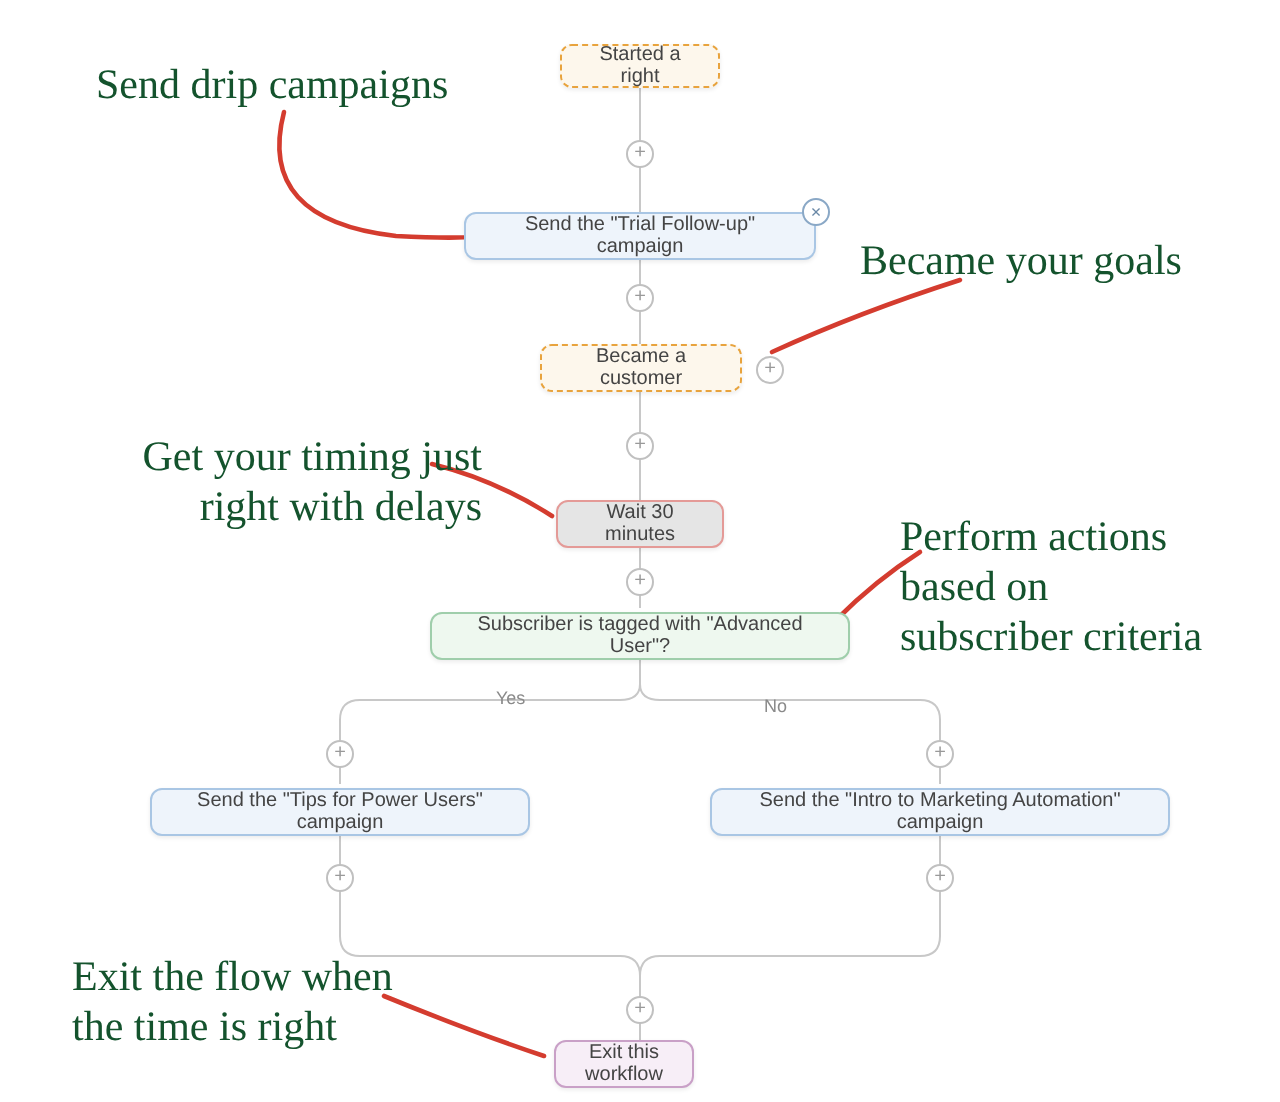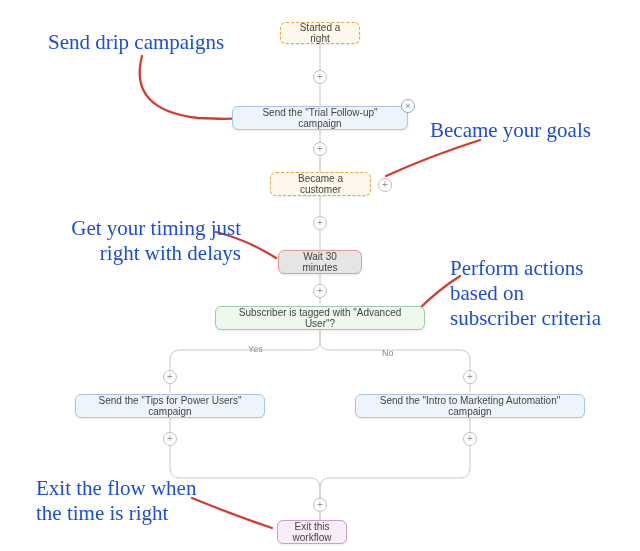--- a/index.html
+++ b/index.html
@@ -7,21 +7,21 @@
   svg.canvas{position:absolute;top:0;left:0;width:640px;height:551px}
   .node{position:absolute;border-radius:6px;font-size:10px;color:#444;display:flex;align-items:center;justify-content:center;text-align:center;padding:4px 10px;box-shadow:0 1px 2px rgba(0,0,0,.08)}
   .trigger{background:#fdf7ec;border:1.5px dashed #e8a33d}
   .action{background:#eef4fb;border:1px solid #a9c6e4}
   .delay {background:#e5e5e5;border:1px solid #e49a97}
   .cond  {background:#eef8ef;border:1px solid #9fceab}
   .exit  {background:#f7eef7;border:1px solid #c9a0c7}
   .plus{position:absolute;width:14px;height:14px;border:1px solid #c0c0c0;border-radius:50%;background:#fff;display:flex;align-items:center;justify-content:center;font-size:10px;color:#999;line-height:1}
   .close{position:absolute;width:14px;height:14px;border:1px solid #8aa8c6;border-radius:50%;background:#fff;display:flex;align-items:center;justify-content:center;font-size:9px;color:#6a88a6;line-height:1}
   .branch-lbl{position:absolute;font-size:9px;color:#8a8a8a}
-  .anno{position:absolute;font-family:"Brush Script MT","Segoe Script","Comic Sans MS",cursive;color:#1d4ed8;font-size:21px;line-height:1.2;font-weight:500}
+  .anno{position:absolute;font-family:"Brush Script MT","Segoe Script","Comic Sans MS",cursive;color:#14532d;font-size:21px;line-height:1.2;font-weight:500}
   .anno.r{text-align:right}
   .anno.c{text-align:left}
 </style>
 </head>
 <body>
 
 <svg class="canvas">
 
   <g stroke="#c8c8c8" stroke-width="1" fill="none">
     <line x1="320" y1="44" x2="320" y2="106"></line>

